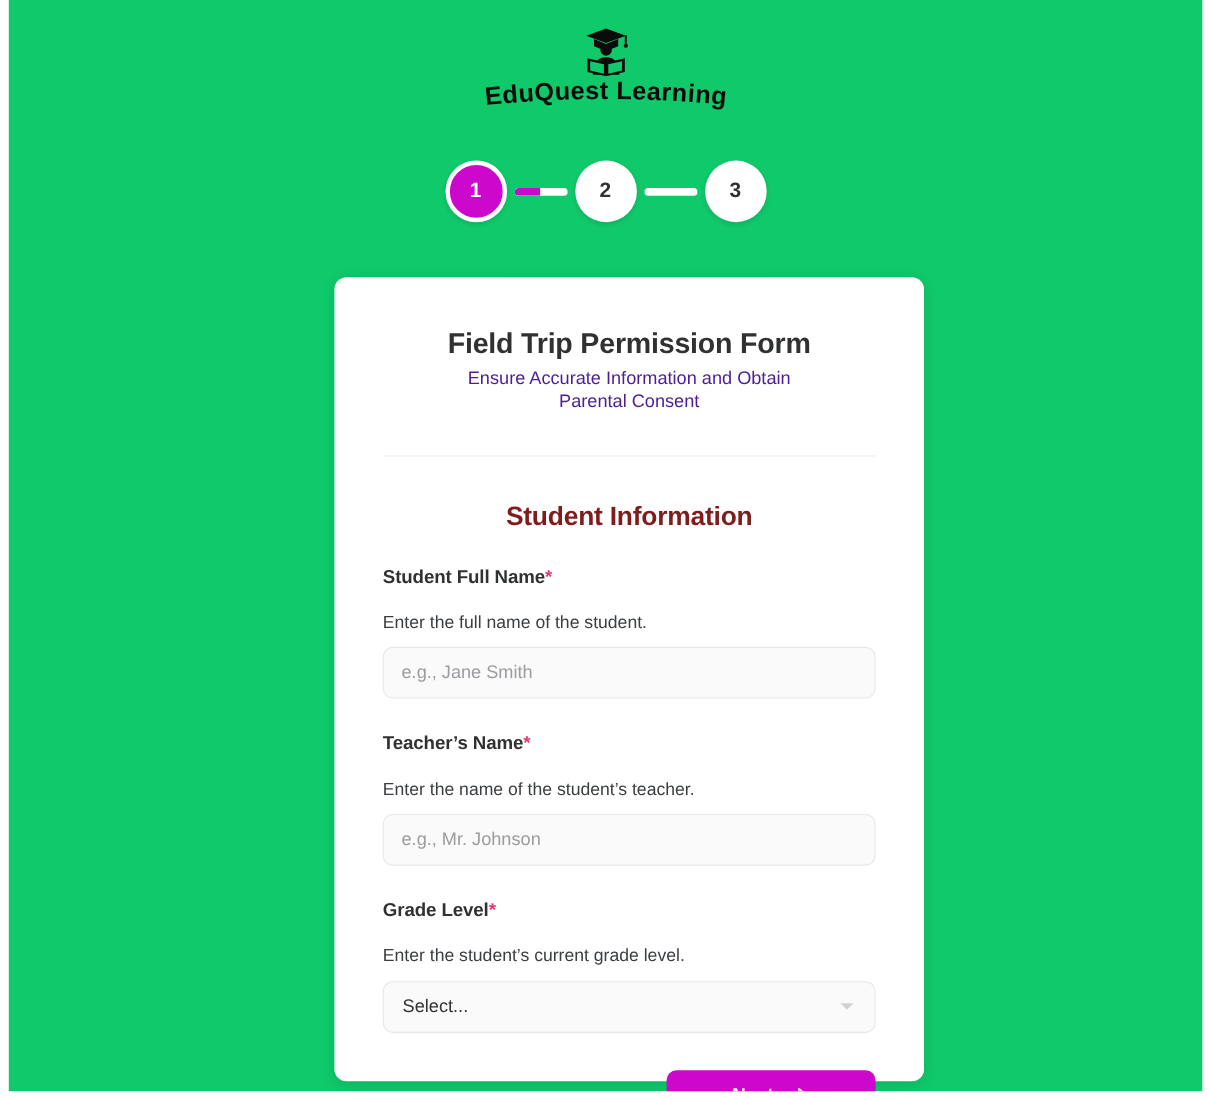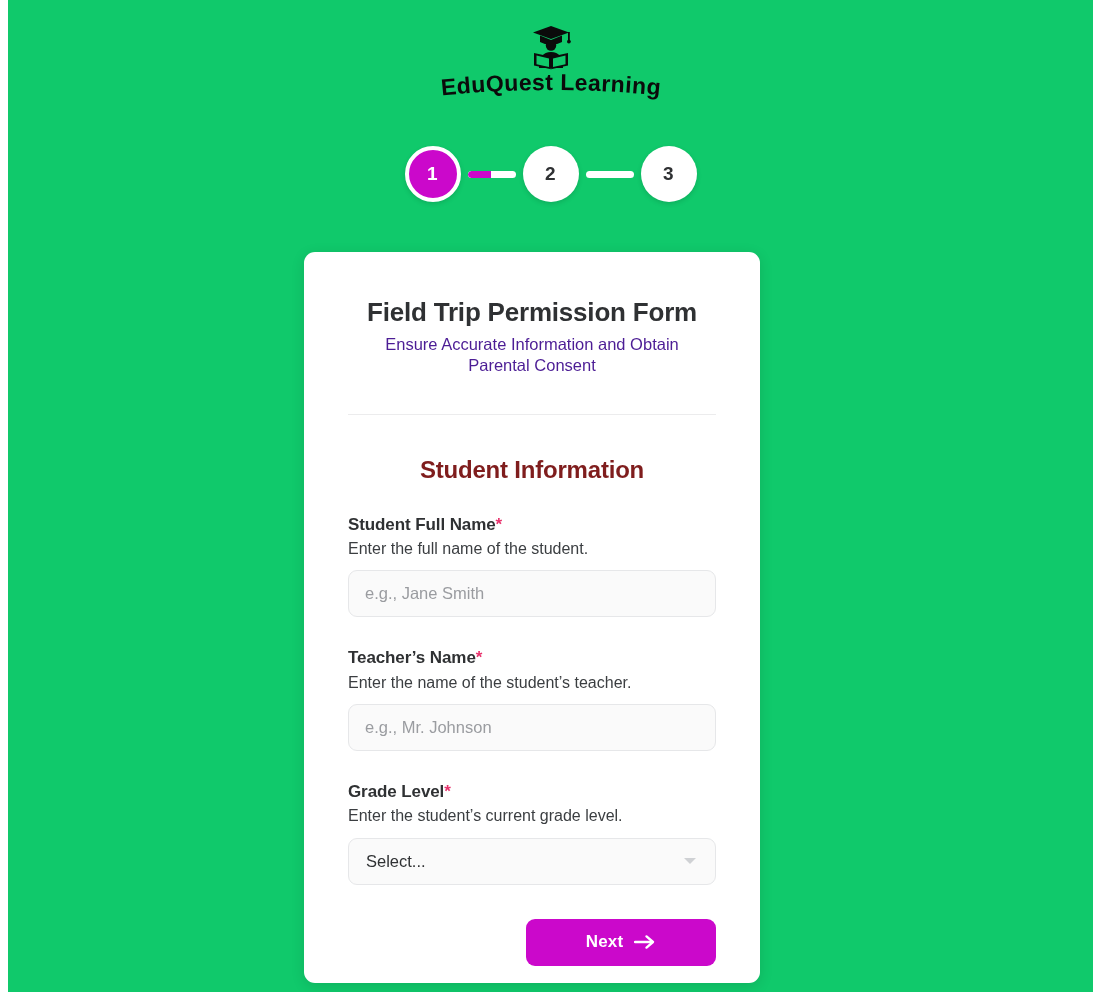--- a/index.html
+++ b/index.html
@@ -99,21 +99,21 @@
     height: 100%;
     background: #CB08CB;
     border-radius: 4px 0 0 4px;
   }
 
   
   .card {
     position: absolute;
     left: 296px;
     top: 252px;
-    width: 456px;
+    width: 536px;
     height: 731px;
     background: #ffffff;
     border-radius: 11px;
     box-shadow: 0 3px 14px rgba(0,0,0,0.12);
     padding: 44px 44px 0 44px;
   }
 
   .form-title {
     font-size: 26px;
     font-weight: 700;
@@ -154,21 +154,21 @@
   .field-label {
     font-size: 17px;
     font-weight: 700;
     color: #2f3133;
     letter-spacing: -0.1px;
     line-height: 1.3;
   }
   .req { color: #E8336D; font-weight: 700; }
 
   .field-help {
-    margin-top: 2px;
+    margin-top: 20px;
     font-size: 16px;
     color: #3b3e41;
     line-height: 1.35;
   }
 
   .control {
     margin-top: 11px;
     width: 100%;
     height: 47px;
     border: 1px solid #e6e7e9;

